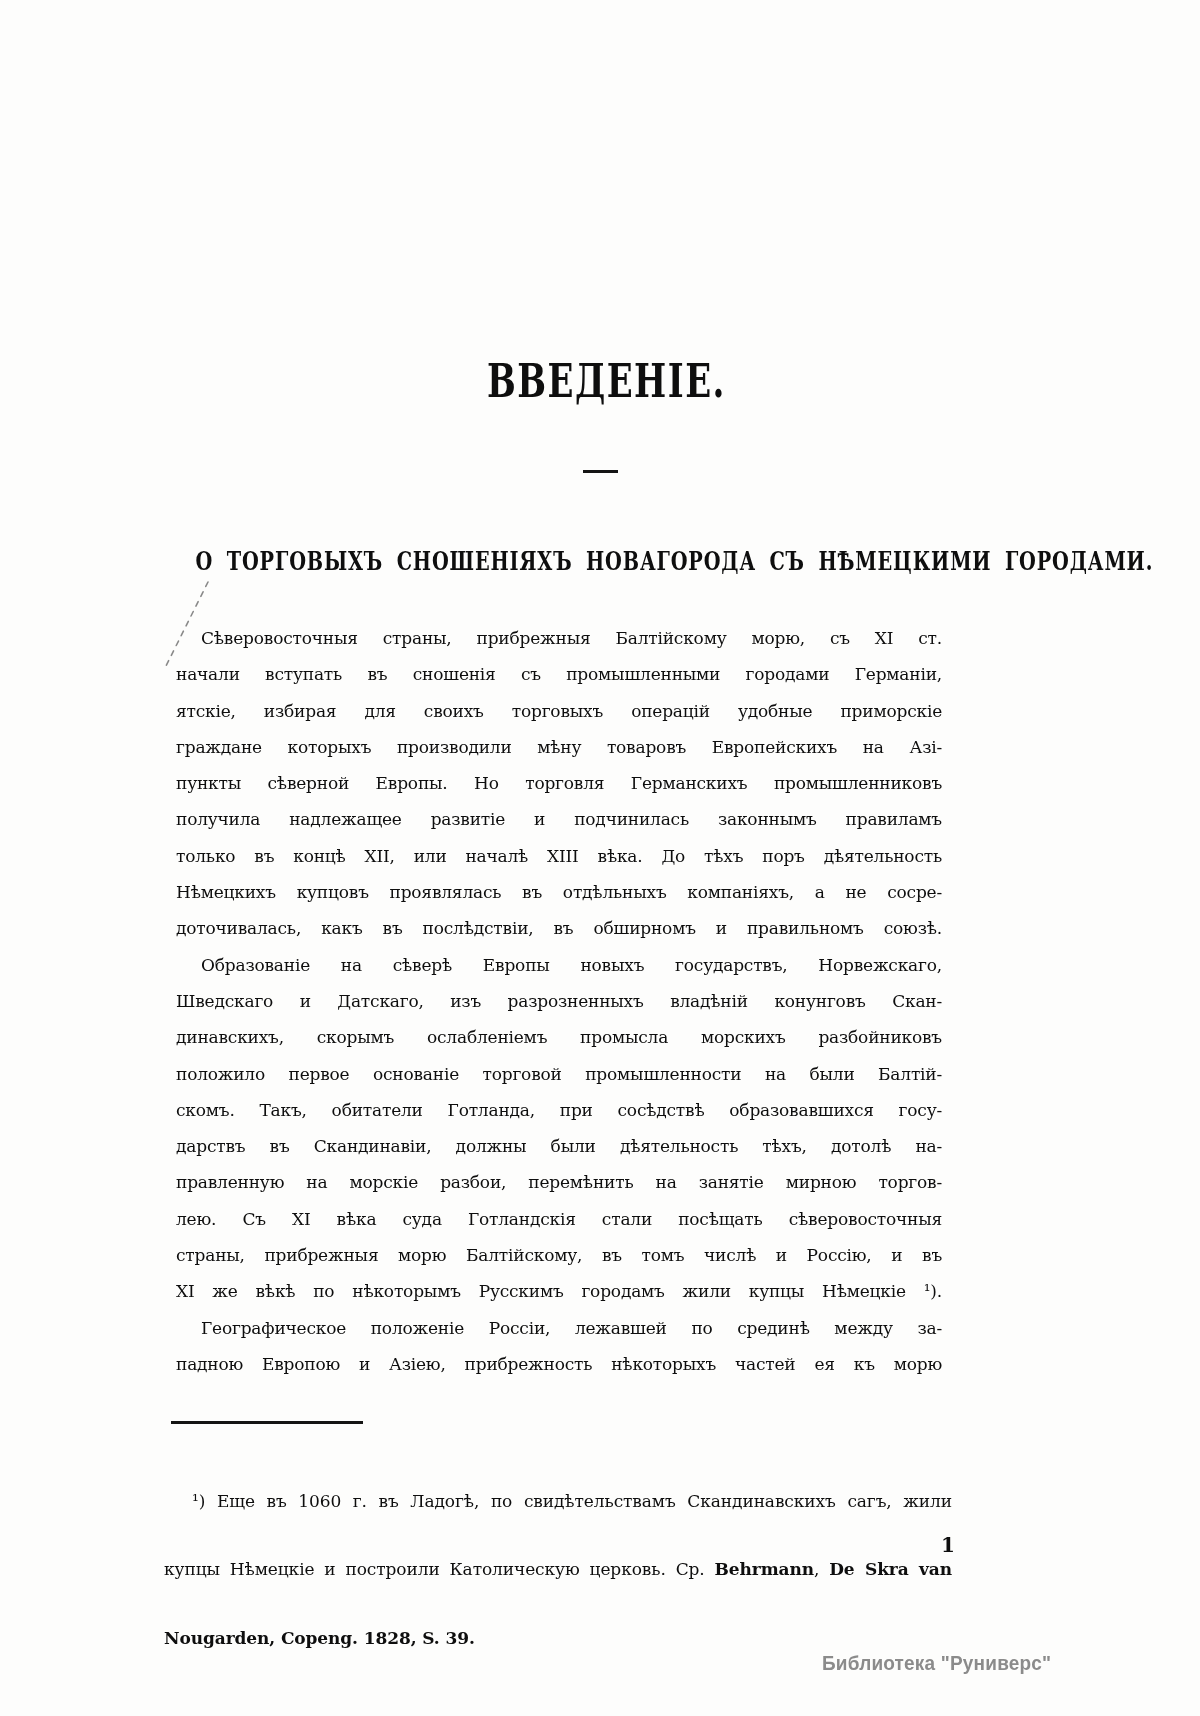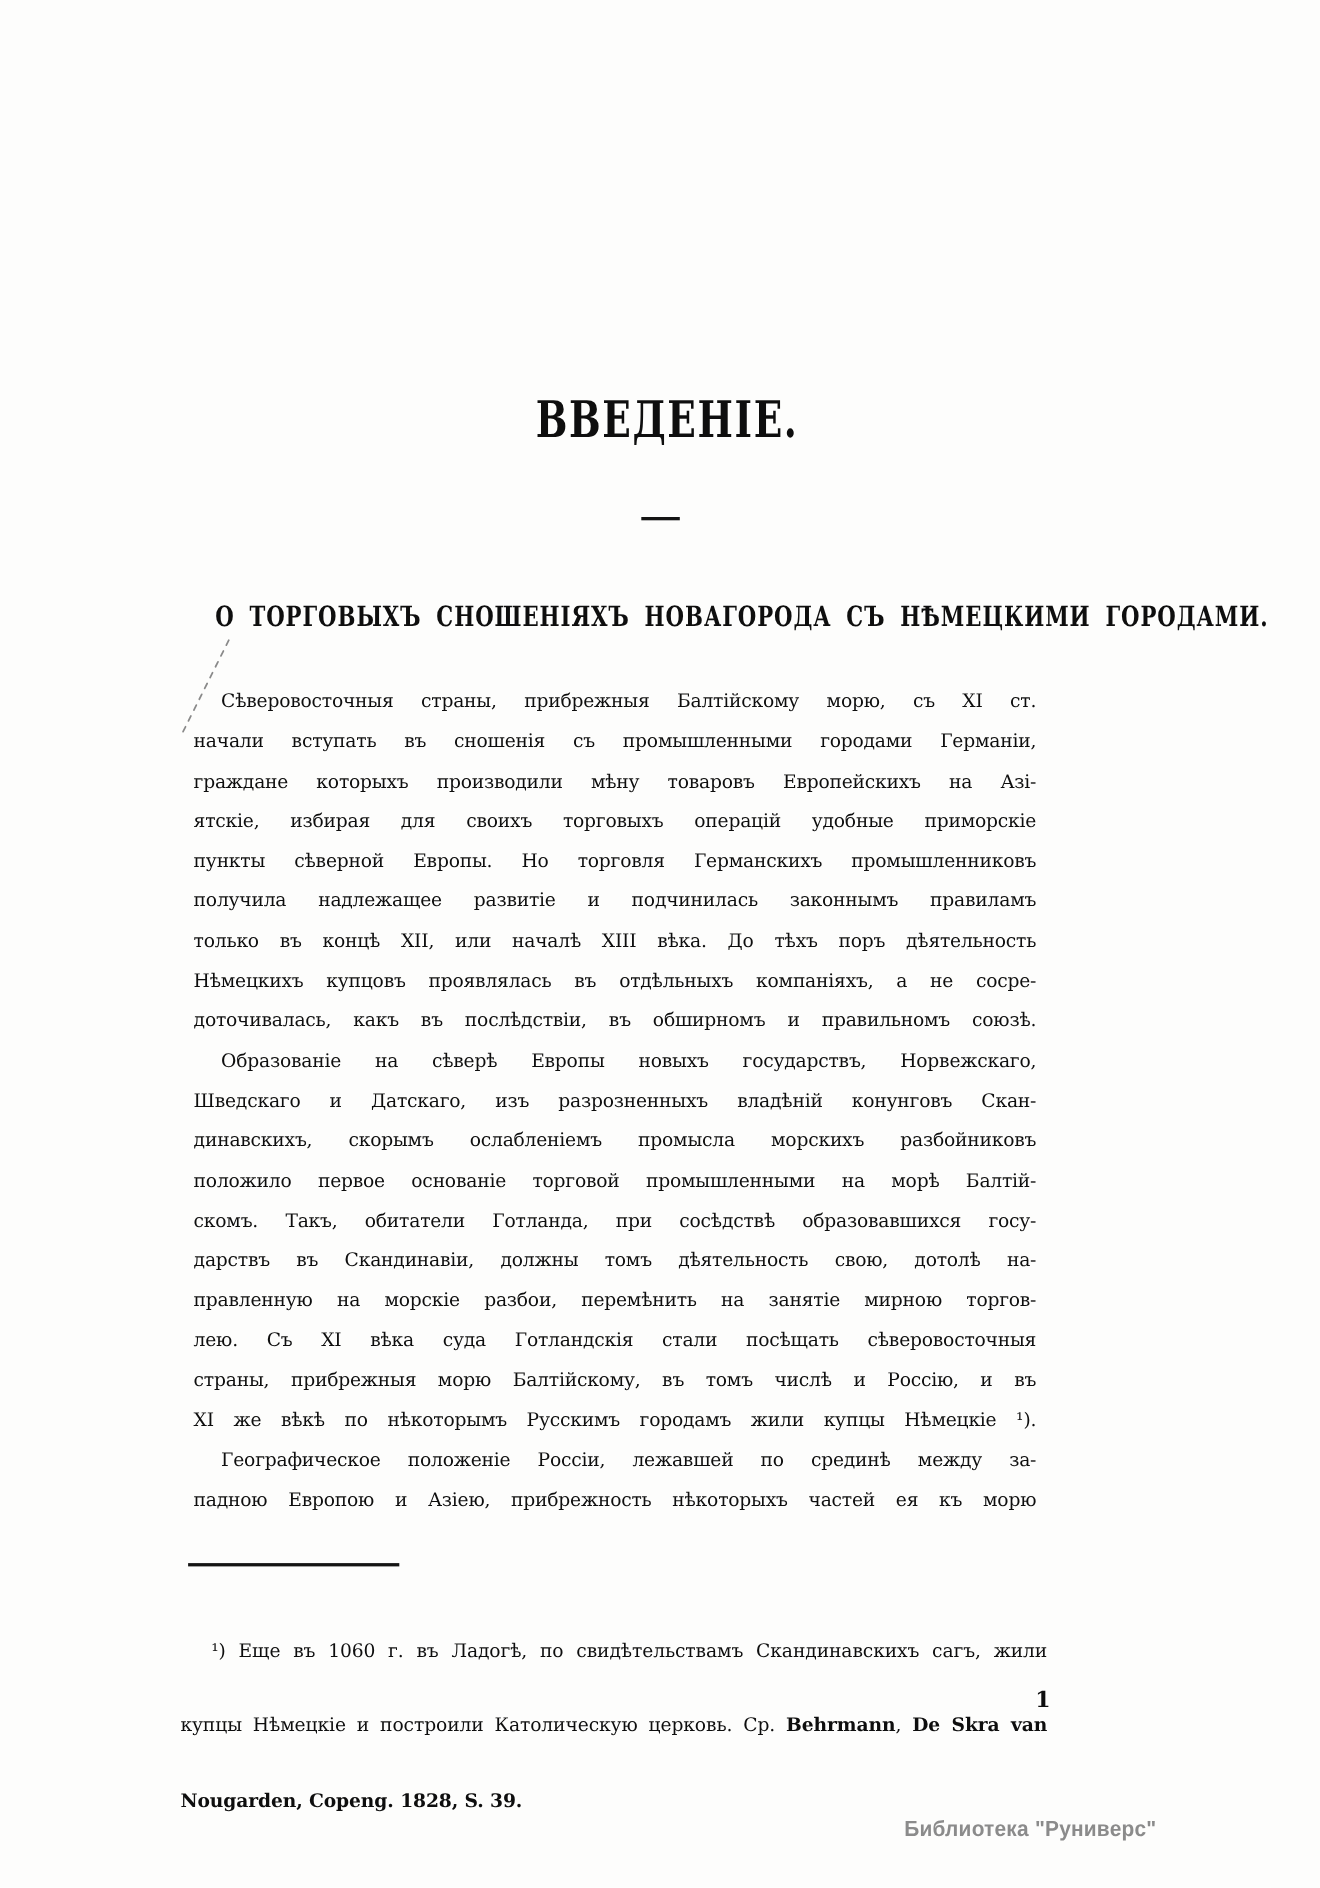--- a/index.html
+++ b/index.html
@@ -108,33 +108,33 @@
 
   <svg class="pencil" width="56" height="94" viewBox="0 0 56 94">
     <line x1="48" y1="4" x2="6" y2="88" stroke="#8a8a8a" stroke-width="1.6" stroke-dasharray="5 6" stroke-linecap="round"></line>
   </svg>
 
   <h2 class="subtitle">О ТОРГОВЫХЪ СНОШЕНІЯХЪ НОВАГОРОДА СЪ НѢМЕЦКИМИ ГОРОДАМИ.</h2>
 
   <div class="bodytext">
       <div class="tline indent">Сѣверовосточныя страны, прибрежныя Балтійскому морю, съ XI ст.</div>
       <div class="tline">начали вступать въ сношенія съ промышленными городами Германіи,</div>
+      <div class="tline">ятскіе, избирая для своихъ торговыхъ операцій удобные приморскіе</div>
       <div class="tline">граждане которыхъ производили мѣну товаровъ Европейскихъ на Азі-</div>
-      <div class="tline">ятскіе, избирая для своихъ торговыхъ операцій удобные приморскіе</div>
       <div class="tline">пункты сѣверной Европы. Но торговля Германскихъ промышленниковъ</div>
       <div class="tline">получила надлежащее развитіе и подчинилась законнымъ правиламъ</div>
       <div class="tline">только въ концѣ XII, или началѣ XIII вѣка. До тѣхъ поръ дѣятельность</div>
       <div class="tline">Нѣмецкихъ купцовъ проявлялась въ отдѣльныхъ компаніяхъ, а не сосре-</div>
       <div class="tline">доточивалась, какъ въ послѣдствіи, въ обширномъ и правильномъ союзѣ.</div>
       <div class="tline indent">Образованіе на сѣверѣ Европы новыхъ государствъ, Норвежскаго,</div>
       <div class="tline">Шведскаго и Датскаго, изъ разрозненныхъ владѣній конунговъ Скан-</div>
       <div class="tline">динавскихъ, скорымъ ослабленіемъ промысла морскихъ разбойниковъ</div>
-      <div class="tline">положило первое основаніе торговой промышленными на морѣ Балтій-</div>
+      <div class="tline">положило первое основаніе торговой промышленности на были Балтій-</div>
       <div class="tline">скомъ. Такъ, обитатели Готланда, при сосѣдствѣ образовавшихся госу-</div>
-      <div class="tline">дарствъ въ Скандинавіи, должны томъ дѣятельность свою, дотолѣ на-</div>
+      <div class="tline">дарствъ въ Скандинавіи, должны были дѣятельность тѣхъ, дотолѣ на-</div>
       <div class="tline">правленную на морскіе разбои, перемѣнить на занятіе мирною торгов-</div>
       <div class="tline">лею. Съ XI вѣка суда Готландскія стали посѣщать сѣверовосточныя</div>
       <div class="tline">страны, прибрежныя морю Балтійскому, въ томъ числѣ и Россію, и въ</div>
       <div class="tline">XI же вѣкѣ по нѣкоторымъ Русскимъ городамъ жили купцы Нѣмецкіе ¹).</div>
       <div class="tline indent">Географическое положеніе Россіи, лежавшей по срединѣ между за-</div>
       <div class="tline">падною Европою и Азіею, прибрежность нѣкоторыхъ частей ея къ морю</div>
     </div>
 
   <div class="footrule"></div>
 

